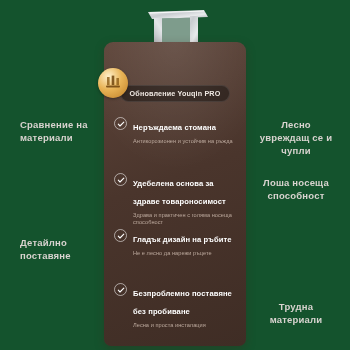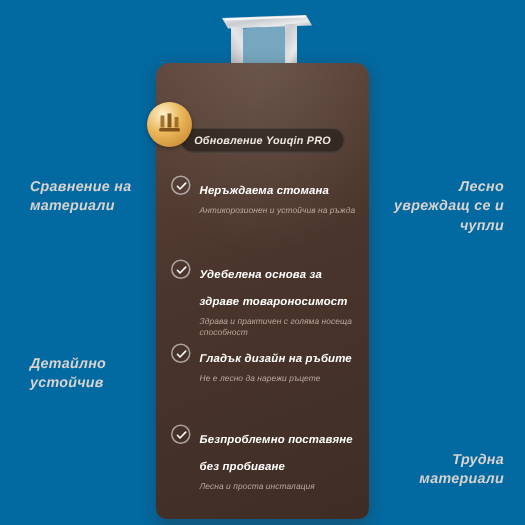--- a/index.html
+++ b/index.html
@@ -5,35 +5,34 @@
   * { box-sizing: border-box; margin: 0; padding: 0; }
   body {
     width: 350px; height: 350px;
     background: #f4f2f0;
     font-family: "Liberation Sans", sans-serif;
     overflow: hidden;
     position: relative;
   }
   #stage {
     position: absolute; inset: 0;
-    background: #0369a1;
-    font-style: italic;
+    background: #14532d;
   }
 
   
   .bg-label {
     position: absolute;
     color: #d8d3cf;
     font-size: 9.5px;
     line-height: 13px;
     font-weight: 700;
     letter-spacing: .2px;
   }
   .bg-left  { left: 20px;  width: 78px; text-align: left; }
-  .bg-right { right: 14px; width: 80px; text-align: right; }
+  .bg-right { right: 14px; width: 80px; text-align: center; }
 
   
   #card {
     position: absolute;
     left: 104px; top: 42px;
     width: 142px; height: 304px;
     border-radius: 9px 9px 7px 7px;
     background: linear-gradient(160deg,#5e453a 0%, #4a352c 45%, #3f2d25 100%);
     box-shadow: 0 3px 10px rgba(60,40,30,.35);
     overflow: hidden;
@@ -110,23 +109,24 @@
   .f4 { top: 240px; }
 
   .feature .fsub.dim { color: #bba89c; }
 </style>
 </head>
 <body>
 
 <div id="stage">
 
   <div class="bg-label bg-left" style="top:118px">Сравнение на материали</div>
-  <div class="bg-label bg-left" style="top:236px">Детайлно устойчив</div>
+  <div class="bg-label bg-left" style="top:236px">Детайлно поставяне</div>
 
   <div class="bg-label bg-right" style="top:118px">Лесно увреждащ се и чупли</div>
+  <div class="bg-label bg-right" style="top:176px">Лоша носеща способност</div>
   <div class="bg-label bg-right" style="top:300px">Трудна материали</div>
 
   <div id="clip-wrap">
     <svg width="142" height="52" viewBox="0 0 142 52">
       <defs>
         <linearGradient id="steel" x1="0" y1="0" x2="1" y2="1">
           <stop offset="0%" stop-color="#f2f2f2"></stop>
           <stop offset="40%" stop-color="#c9ccd0"></stop>
           <stop offset="70%" stop-color="#e8eaec"></stop>
           <stop offset="100%" stop-color="#a9adb2"></stop>

